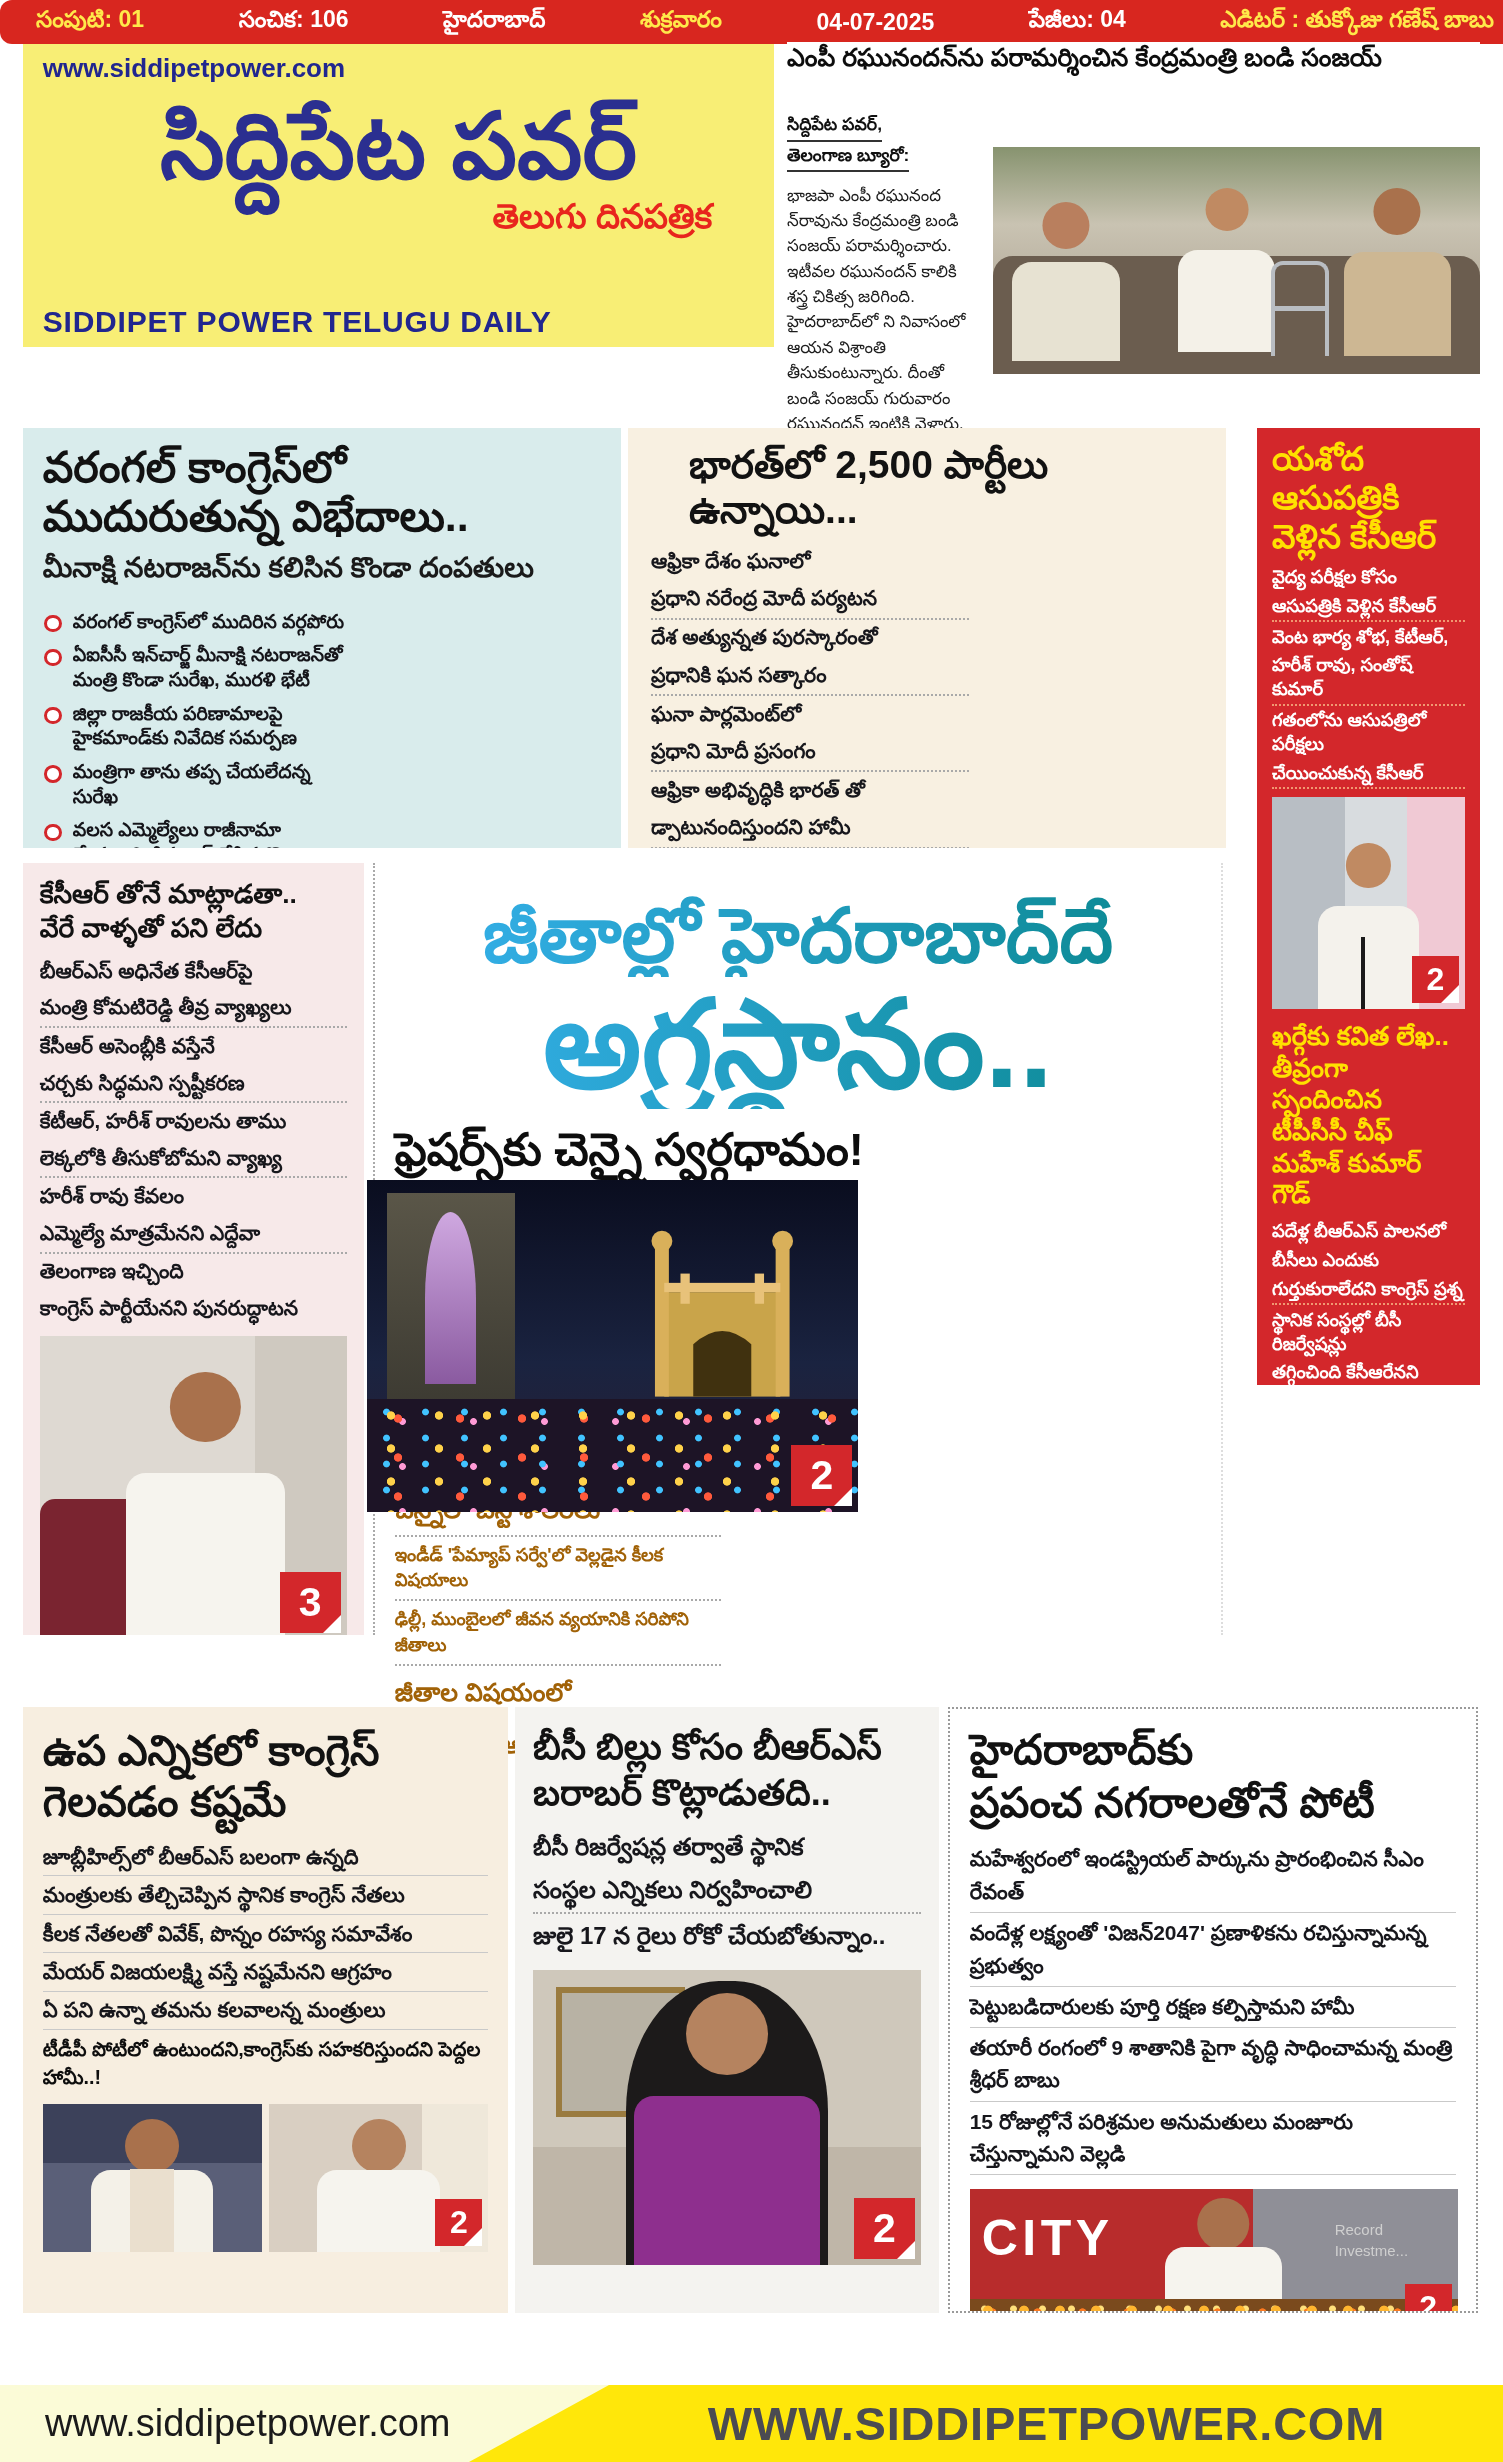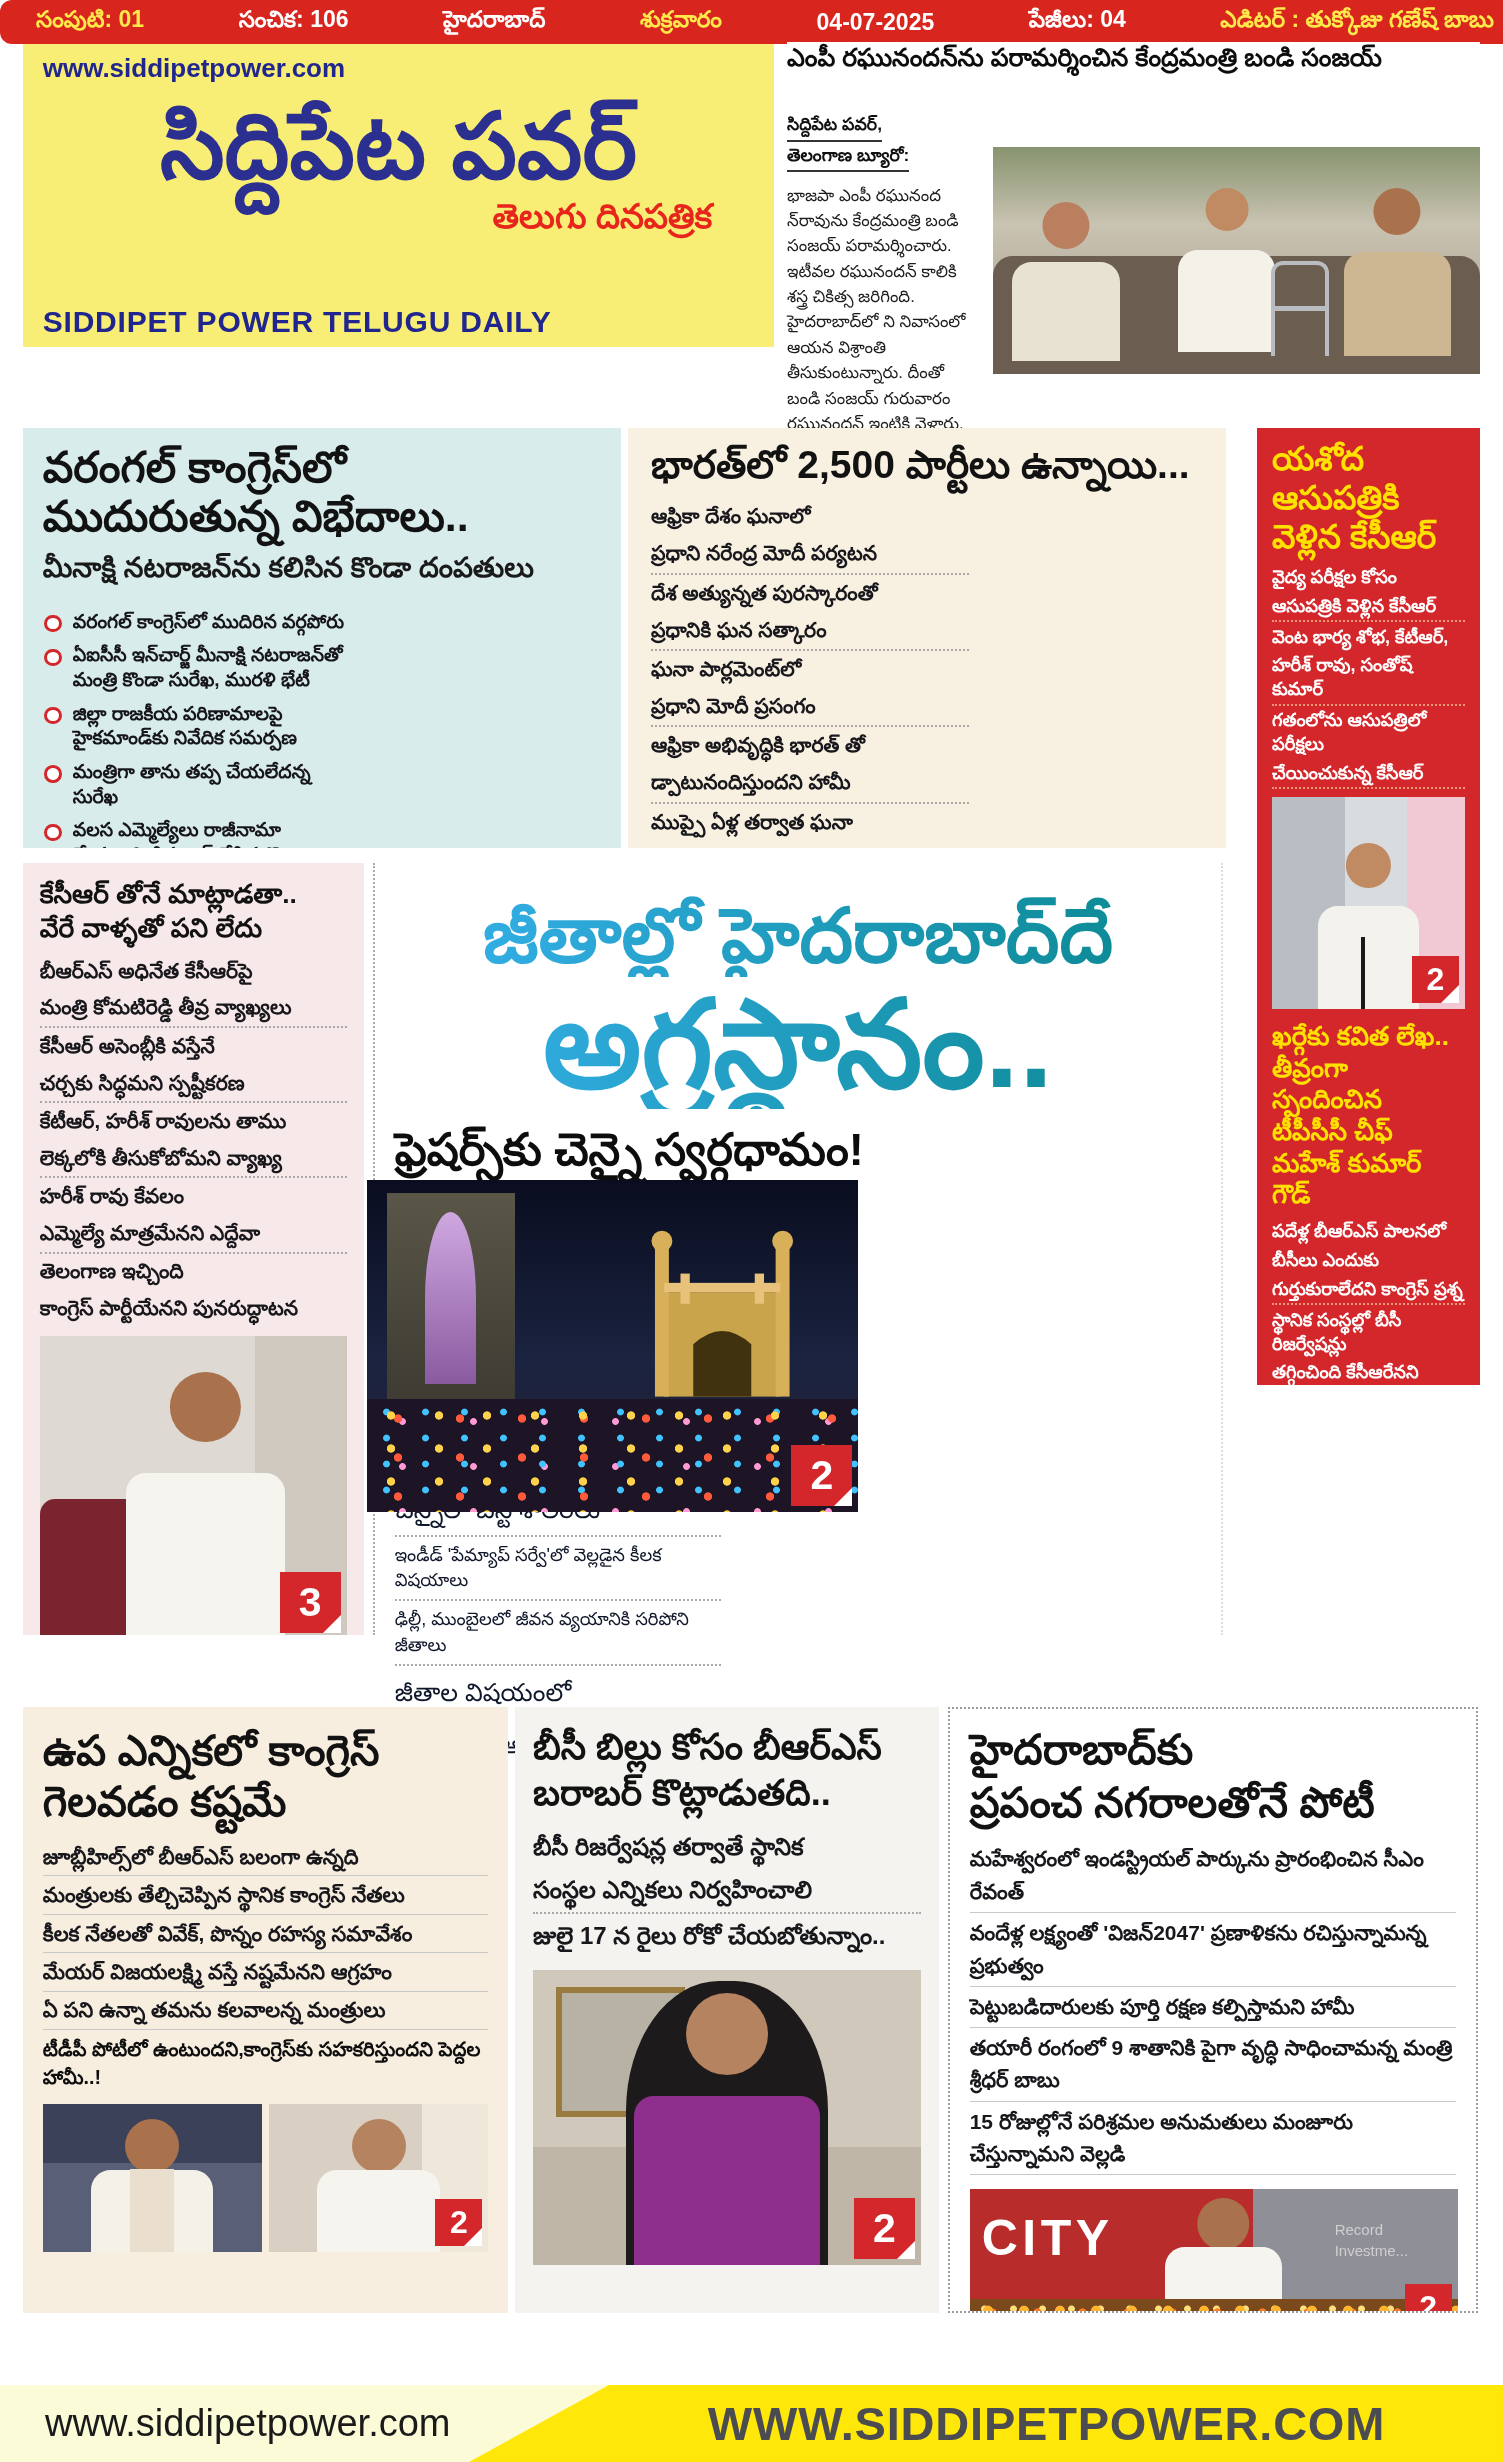--- a/index.html
+++ b/index.html
@@ -34,21 +34,21 @@
 
   
   .cyan{left:23px;top:428px;width:598px;height:420px;background:#D9ECEC;padding:15px 19.7px;overflow:hidden;}
   .cyan .h1{font-size:43px;line-height:1.15;}
   .cyan .sub{font-size:28px;font-weight:700;margin-top:10.6px;color:#1a1a1a;}
   .bullets{margin:13.6px 0 0 0;padding:0;width:303px;font-size:19px;line-height:1.3;color:#15151a;font-weight:600;}
   .bullets li{list-style:none;position:relative;padding:4.5px 0 4.5px 30px;}
   .bullets li::before{content:"";position:absolute;left:1.5px;top:9.8px;width:11.4px;height:11.4px;border:3.8px solid #D3272B;border-radius:50%;background:#fff;}
 
   .cream{left:628px;top:428px;width:598px;height:420px;background:#F8F0E1;padding:15px 23px;overflow:hidden;}
-  .cream .h1{font-size:39px;line-height:1.15;}
+  .cream .h1{font-size:39px;line-height:1.15;margin-left:38px;}
   .cream .lines{width:318px;font-size:20.4px;line-height:1.45;margin-top:10.6px;color:#17171c;font-weight:600;}
 
   .redcol{left:1257px;top:428px;width:223px;height:957px;background:#D3272B;padding:12px 15px;overflow:hidden;color:#fff;}
   .yhead{color:#FFE100;font-weight:800;}
   .redcol .lines{font-size:18px;line-height:1.34;font-weight:600;}
   .redcol .lines>div{padding:2.3px 0;}
   .redcol .rdot{border-bottom:2.3px dotted rgba(255,214,150,.65);}
 
   
   .pink{left:23px;top:863px;width:341px;height:772px;background:#F7E9E9;padding:13.6px 16.7px;overflow:hidden;}
@@ -56,21 +56,21 @@
   .pink .lines{font-size:20.4px;line-height:1.42;margin-top:7.6px;font-weight:600;color:#17171c;}
 
   .center{left:373px;top:863px;width:850px;height:772px;background:#fff;border-left:2.3px dotted #aaa;border-right:2.3px dotted #ddd;padding:7.6px 0 0 0;}
   .grad{font-weight:800;text-align:center;color:#128d9d;}
   @supports ((-webkit-background-clip:text)){
     .grad{background:linear-gradient(90deg,#33aee6 10%,#0d8a95 90%);-webkit-background-clip:text;background-clip:text;color:transparent;}
   }
   .c-h1{font-size:76px;line-height:1.1;margin-top:23px;}
   .c-h2{font-size:123px;line-height:1.05;margin-top:3px;}
   .c-sub{font-size:45px;font-weight:800;color:#0d0d0d;margin:15px 0 0 19.7px;}
-  .c-lines{position:absolute;left:19.7px;top:462px;width:326px;font-size:25px;line-height:1.6;font-weight:400;color:#0f172a;}
+  .c-lines{position:absolute;left:19.7px;top:462px;width:326px;font-size:25px;line-height:1.6;font-weight:700;color:#a16207;}
   .c-lines>div{padding:6px 0;}
   .c-lines .sm{font-size:18px;line-height:1.4;}
 
   
   .blinen{left:23px;top:1707px;width:485px;height:606px;background:#F7EEE0;padding:18px 19.7px;overflow:hidden;}
   .blinen .h1{font-size:42px;line-height:1.22;}
   .blinen .lines{font-size:21px;line-height:1.42;margin-top:10.6px;font-weight:600;color:#17171c;}
   .boldline{font-size:19.7px;font-weight:800;margin-top:7.6px;color:#0e0e0e;}
 
   .bgray{left:515px;top:1707px;width:424px;height:606px;background:#F4F3F0;padding:16.7px 18px;overflow:hidden;}

